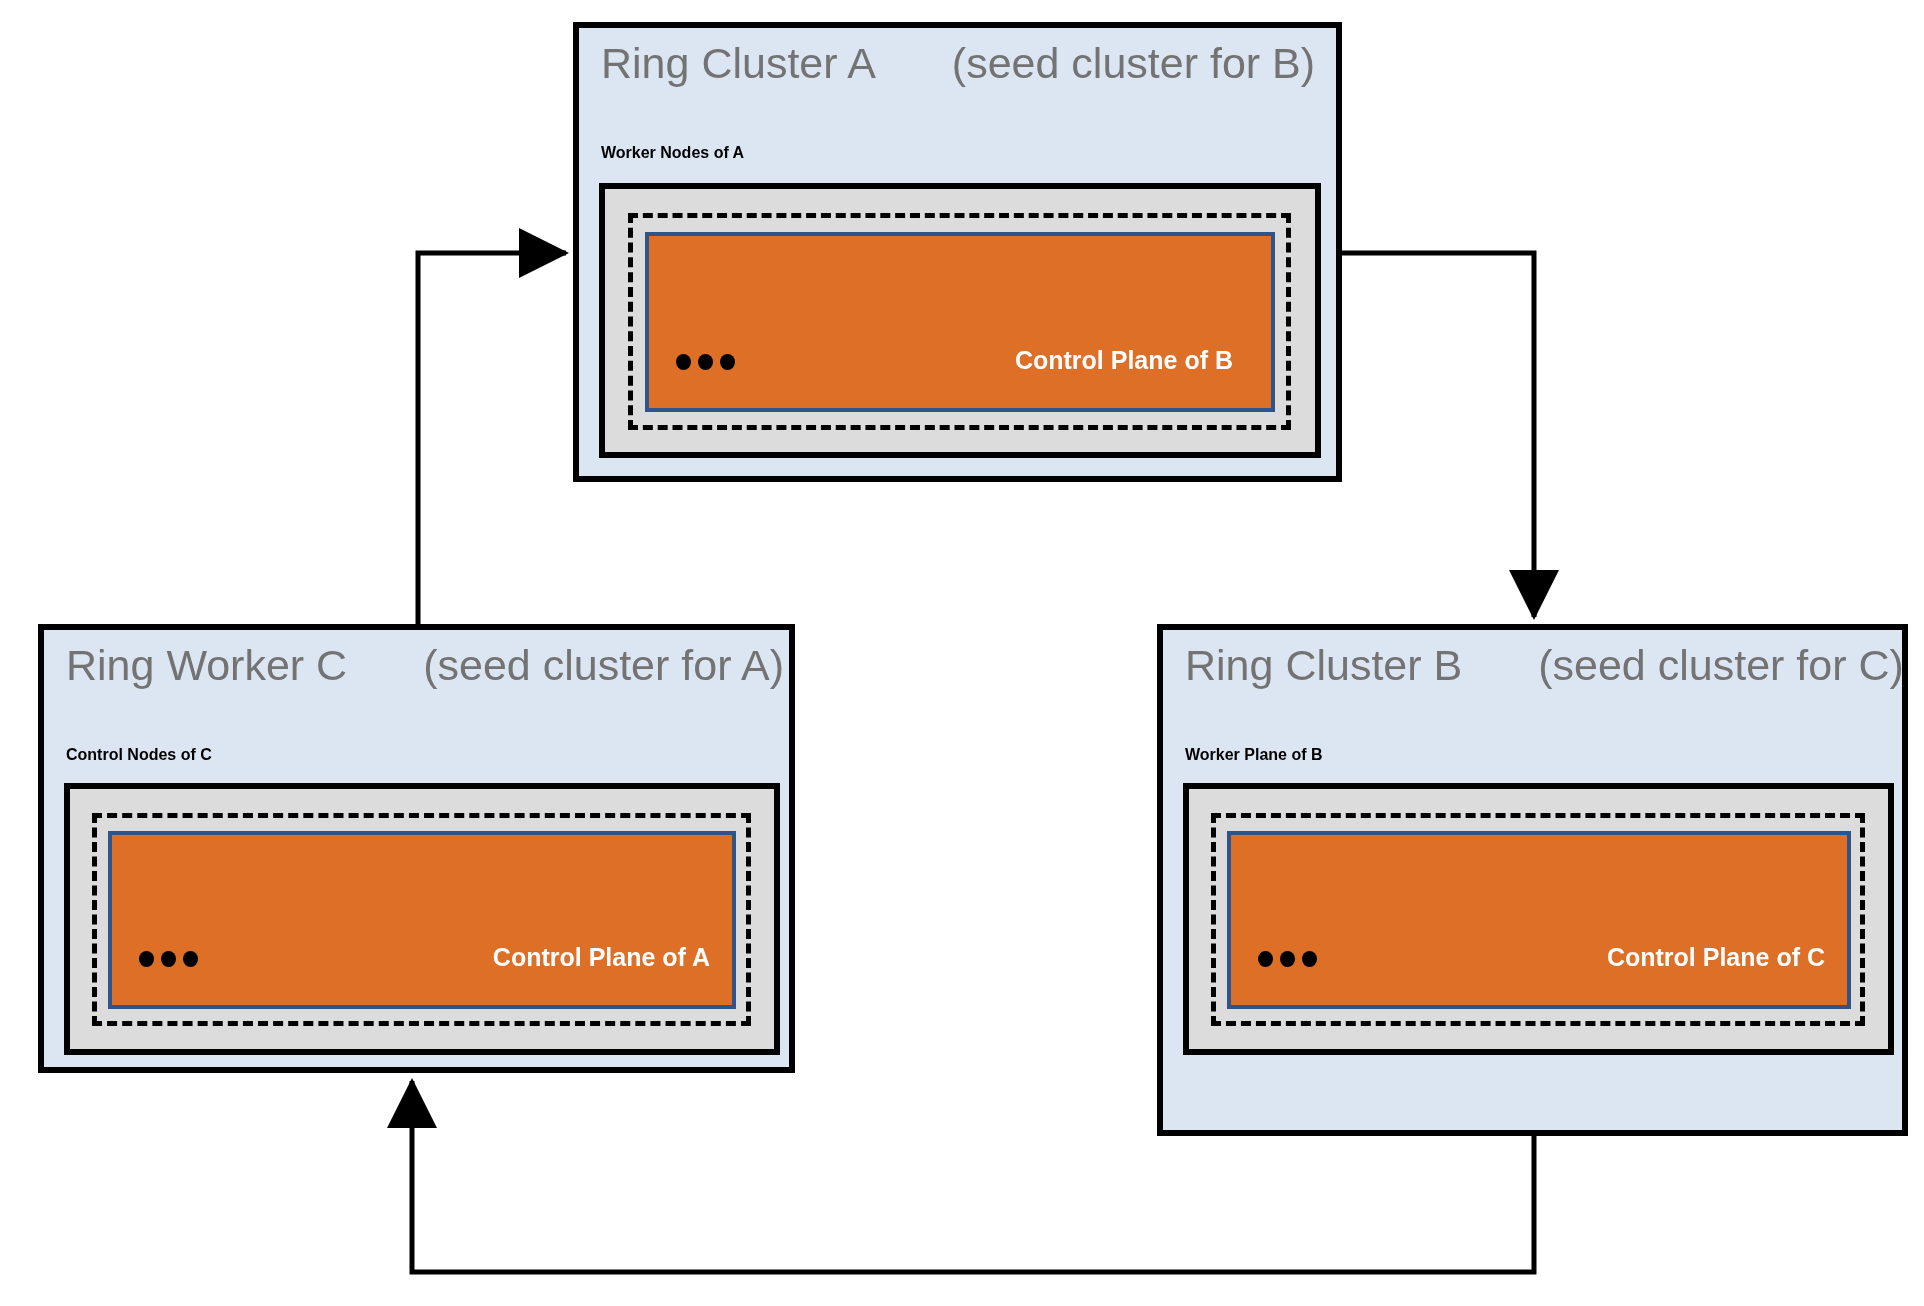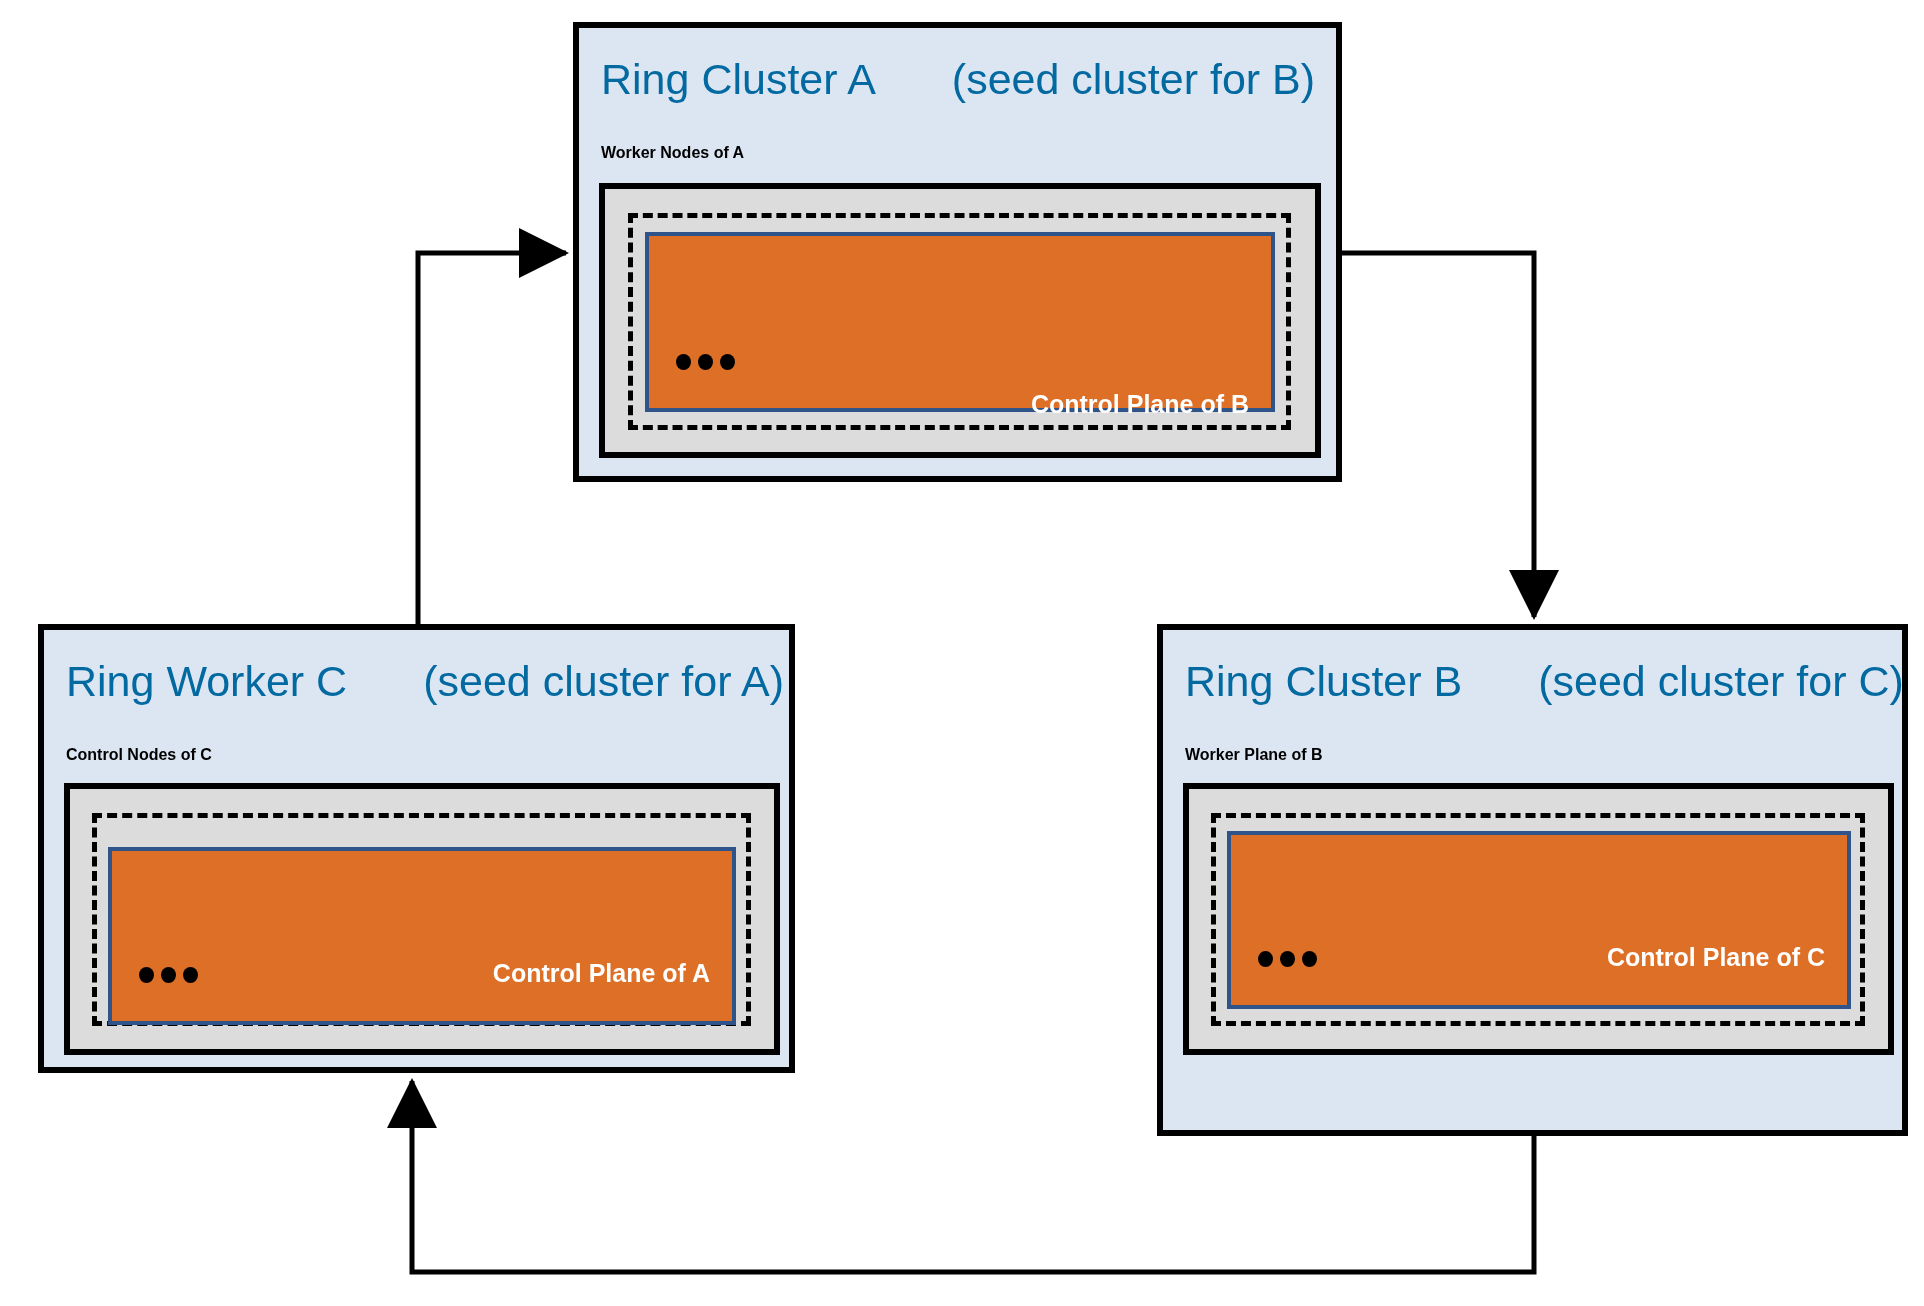--- a/index.html
+++ b/index.html
@@ -9,22 +9,22 @@
   #canvas{position:absolute;inset:0;width:1924px;height:1306px;}
 
   
   #arrows{position:absolute;left:0;top:0;width:1924px;height:1306px;
           pointer-events:none;z-index:1;}
 
   
   .cluster{position:absolute;background:#dce6f2;border:6px solid #000000;
            box-sizing:border-box;z-index:2;}
 
-  .cluster-title{position:absolute;left:22px;top:30px;white-space:nowrap;
-                 font-size:43px;font-weight:400;color:#0369a1;line-height:1;text-decoration:underline;}
+  .cluster-title{position:absolute;left:22px;top:14px;white-space:nowrap;
+                 font-size:43px;font-weight:400;color:#737373;line-height:1;text-decoration:underline;}
   .cluster-title .ct-name{display:inline-block;}
   .cluster-title .ct-seed{display:inline-block;margin-left:76px;}
 
   .worker-label{position:absolute;left:22px;white-space:nowrap;
                 font-size:16px;font-weight:700;color:#000000;line-height:1;}
 
   
   .worker-box{position:absolute;background:#dcdcdc;border:6px solid #000000;
               box-sizing:border-box;}
 
@@ -71,38 +71,38 @@
     <div class="worker-box" style="left:20px;top:155px;width:722px;height:275px;">
 
       <div class="dashed-box" style="left:23px;top:24px;width:663px;height:217px;"></div>
 
       <div class="cp-box" style="left:40px;top:43px;width:630px;height:180px;">
         <div class="cp-dots" style="left:27px;top:118px;">
           <i></i>
             <i></i>
             <i></i>
         </div>
-        <div class="cp-label" style="right:22px;top:112px;margin-top:44px;">Control Plane of B</div>
+        <div class="cp-label" style="right:38px;top:112px;">Control Plane of B</div>
       </div>
     </div>
   </div>
 
   <div class="cluster" style="left:38px;top:624px;width:757px;height:449px;">
 
     <div class="cluster-title">
       <span class="ct-name">Ring Worker C</span><span class="ct-seed">(seed cluster for A)</span>
     </div>
 
     <div class="worker-label" style="top:117px;">Control Nodes of C</div>
 
     <div class="worker-box" style="left:20px;top:153px;width:716px;height:272px;">
 
       <div class="dashed-box" style="left:22px;top:24px;width:659px;height:213px;"></div>
 
-      <div class="cp-box" style="left:38px;top:58px;width:628px;height:178px;">
+      <div class="cp-box" style="left:38px;top:42px;width:628px;height:178px;">
         <div class="cp-dots" style="left:27px;top:116px;">
           <i></i>
             <i></i>
             <i></i>
         </div>
         <div class="cp-label" style="right:22px;top:110px;">Control Plane of A</div>
       </div>
     </div>
   </div>
 

